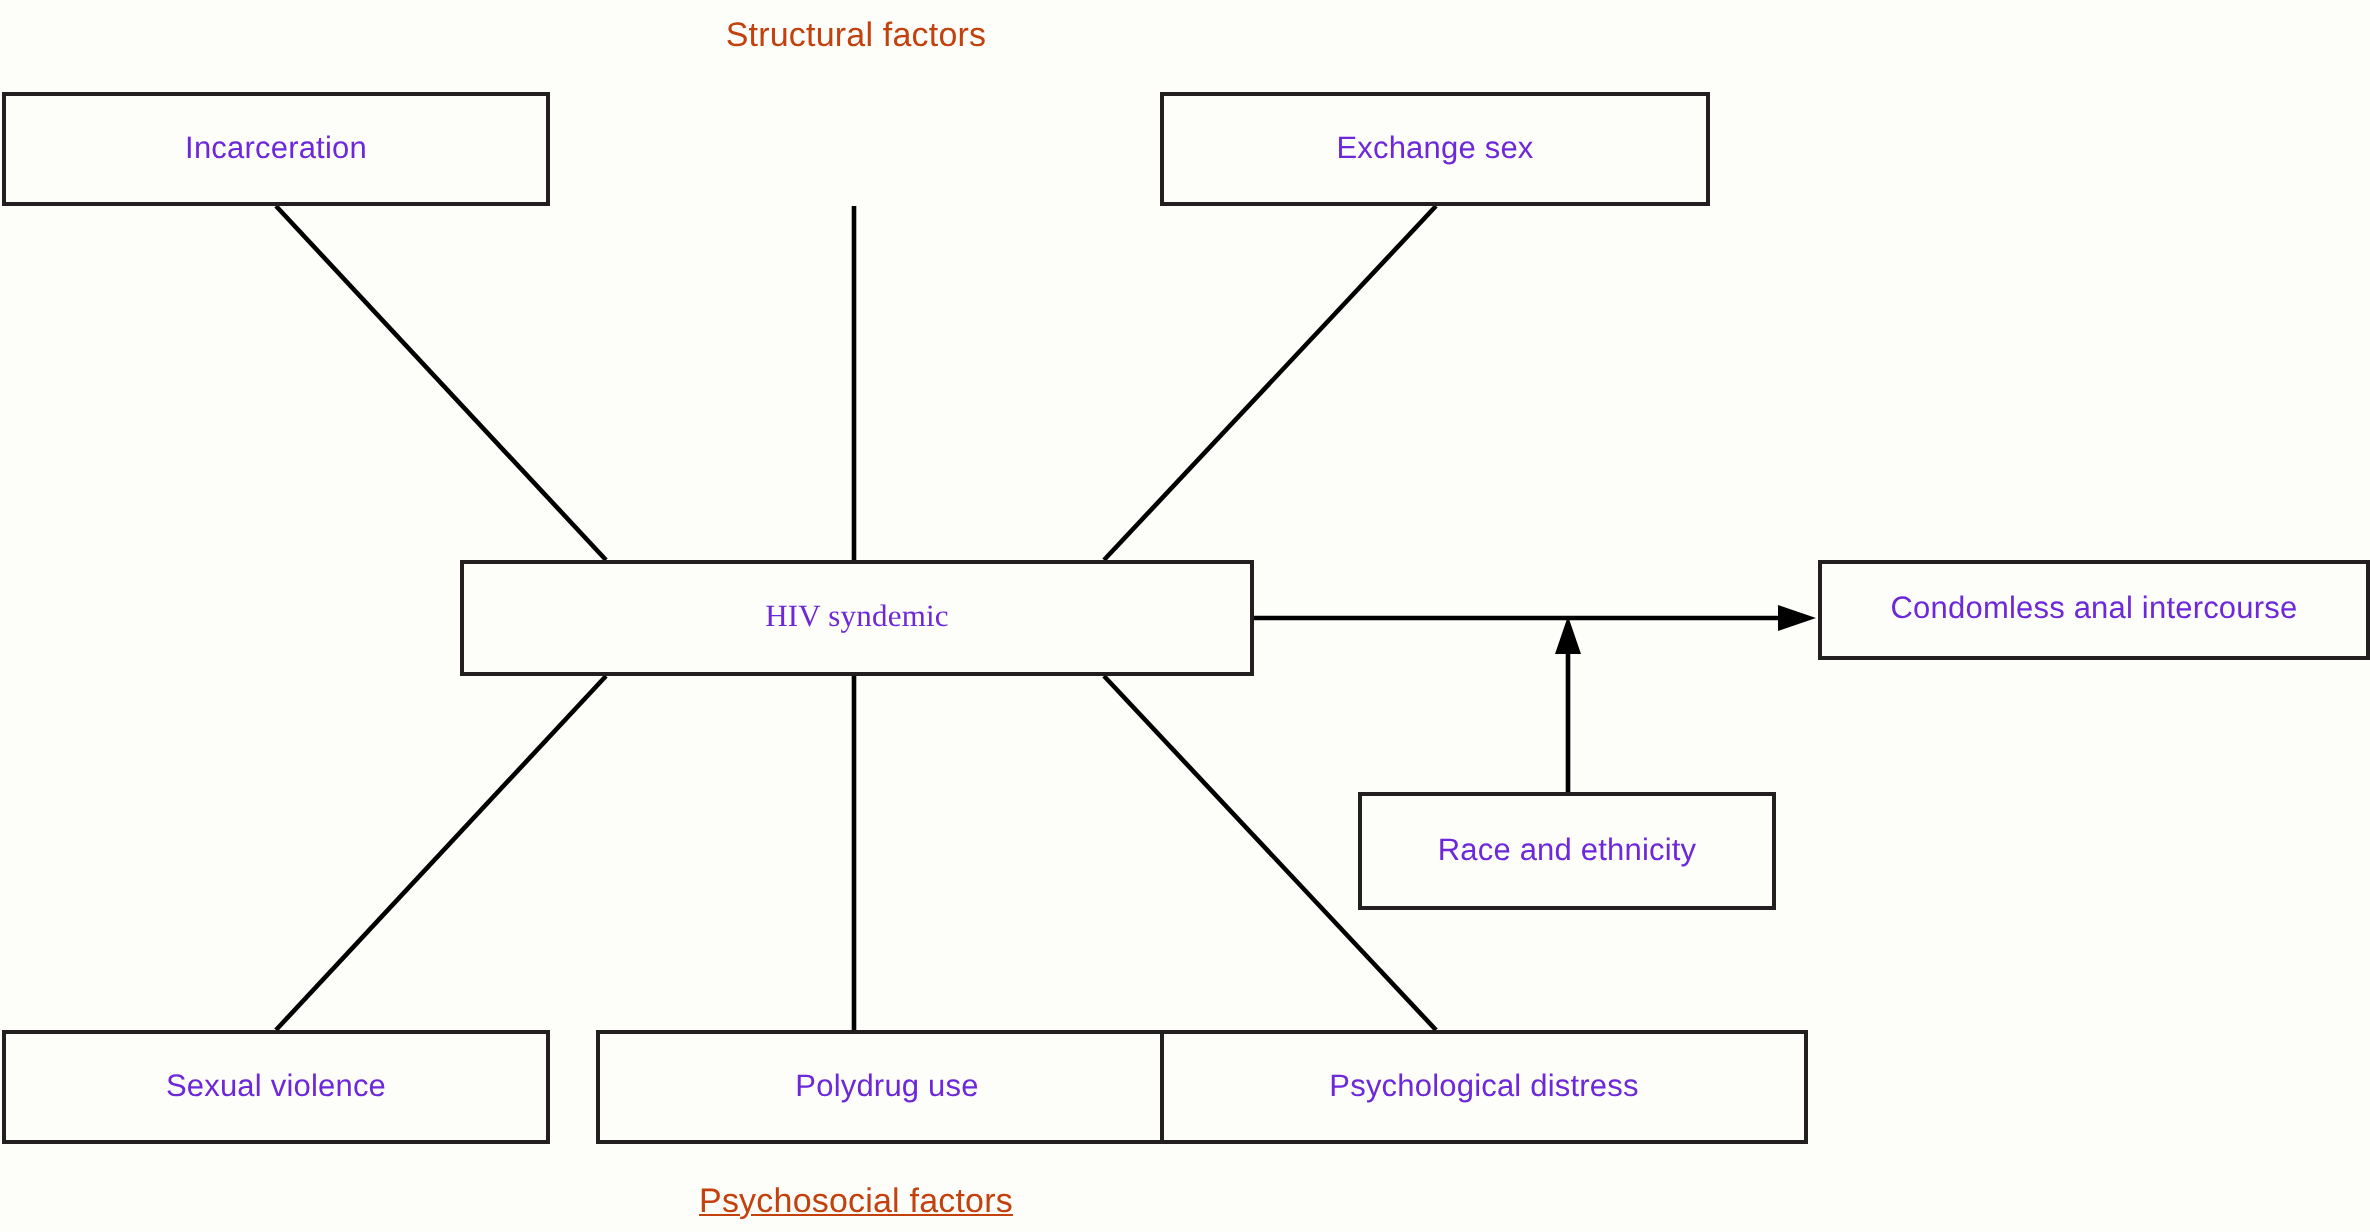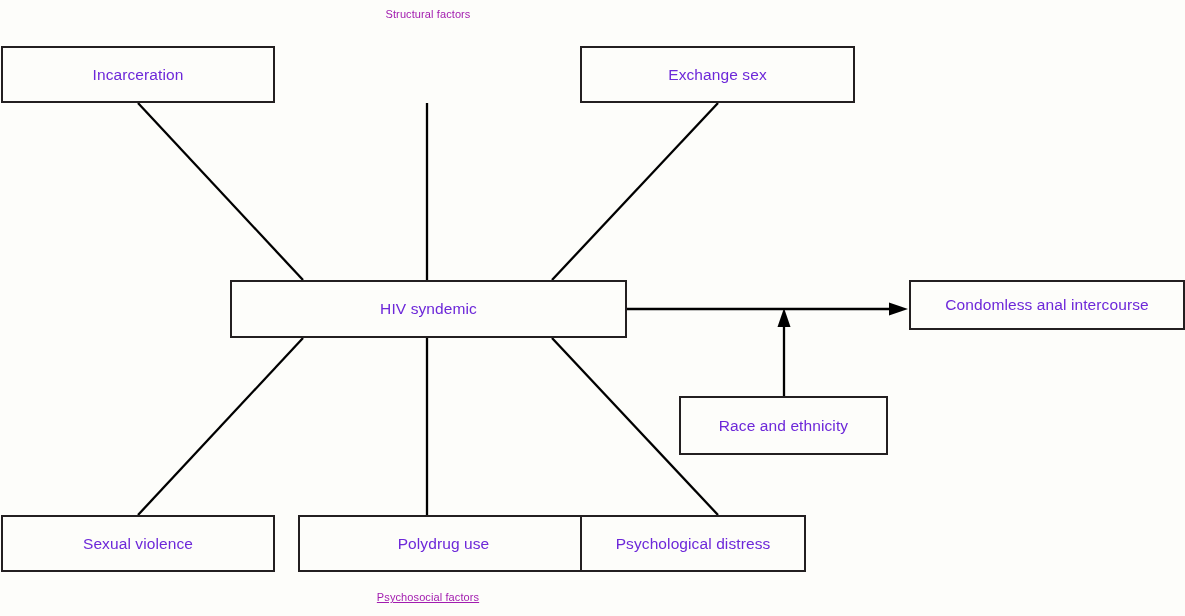--- a/index.html
+++ b/index.html
@@ -26,22 +26,22 @@
     align-items: center;
     justify-content: center;
     color: #6d28d9;
     font-size: 15.5px;
     letter-spacing: 0.1px;
     line-height: 1.1;
     z-index: 3;
   }
   .section-label {
     position: absolute;
-    color: #a21caf;
-    font-size: 11px;
+    color: #c2410c;
+    font-size: 17px;
     letter-spacing: 0.1px;
     white-space: nowrap;
     transform: translateX(-50%);
     z-index: 3;
   }
   #edges {
     position: absolute;
     left: 0;
     top: 0;
     width: 1185px;
@@ -81,24 +81,24 @@
 
     <line class="arrow-line" x1="784" y1="396" x2="784" y2="316"></line>
     <polygon class="arrow-head" points="784,308 777.5,327 790.5,327"></polygon>
   </svg>
 
   <div class="section-label" style="left:428px; top:8px;">Structural factors</div>
 
   <div class="box" style="left:1px; top:46px; width:274px; height:57px;">Incarceration</div>
   <div class="box" style="left:580px; top:46px; width:275px; height:57px;">Exchange sex</div>
 
-  <div class="box" style="left:230px; top:280px; width:397px; height:58px;">HIV syndemic</div>
+  <div class="box" style="left:230px; top:280px; width:397px; height:58px;font-family:Liberation Serif, serif;">HIV syndemic</div>
   <div class="box" style="left:909px; top:280px; width:276px; height:50px;">Condomless anal intercourse</div>
 
   <div class="box" style="left:1px; top:515px; width:274px; height:57px;">Sexual violence</div>
 
   <div class="box" style="left:679px; top:396px; width:209px; height:59px;">Race and ethnicity</div>
   <div class="box" style="left:298px; top:515px; width:291px; height:57px;">Polydrug use</div>
-  <div class="box" style="left:580px; top:515px; width:226px; height:57px;">Psychological distress</div>
+  <div class="box" style="left:580px; top:515px; width:324px; height:57px;">Psychological distress</div>
 
   <div class="section-label" style="left:428px; top:591px;text-decoration:underline;">Psychosocial factors</div>
 
 </div>
 
 </body></html>

